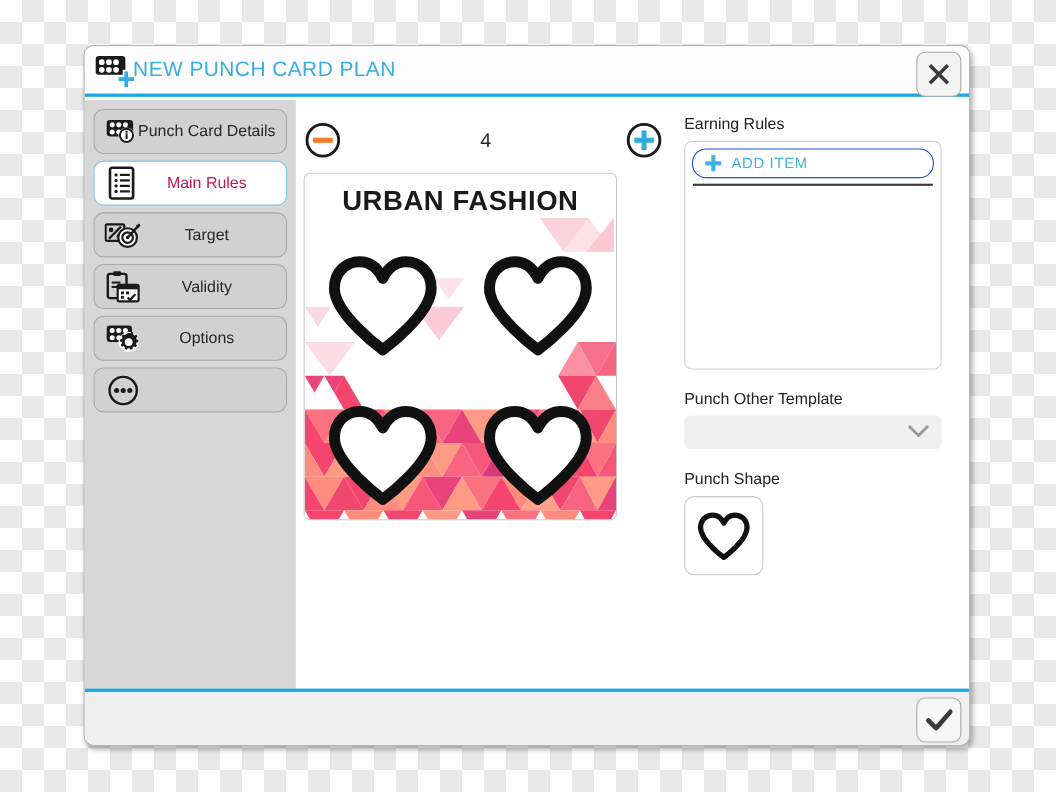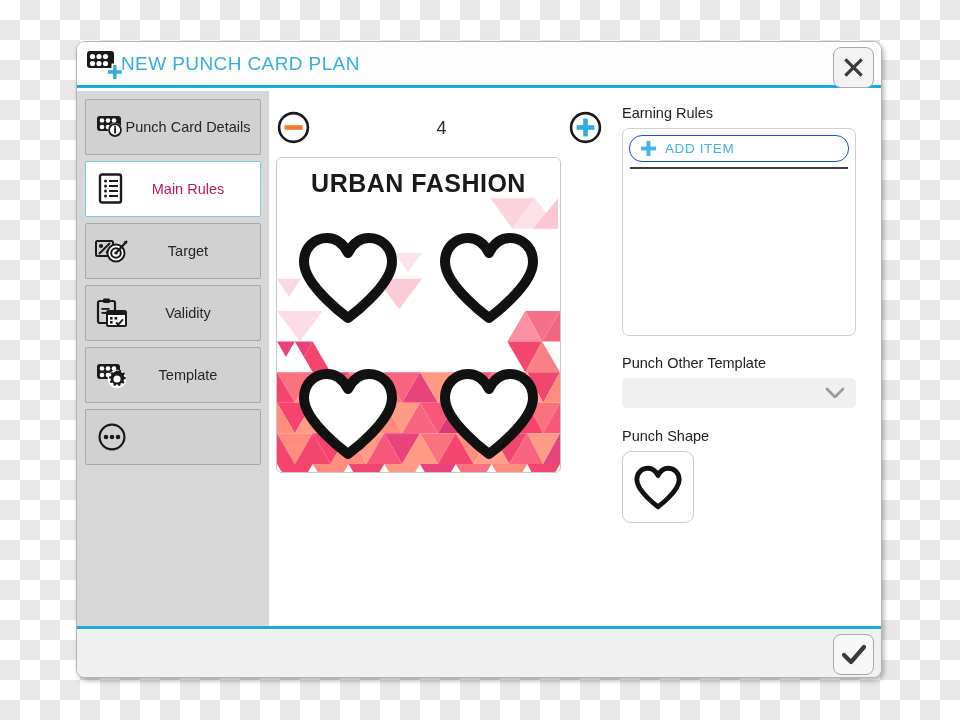--- a/index.html
+++ b/index.html
@@ -66,23 +66,23 @@
 
   
   #sidebar {
     position: absolute; left: 0; top: 0; bottom: 0;
     width: 192px;
     background: #d7d7d7;
     padding: 8px 8px 0 8px;
   }
   .side-item {
     position: relative;
-    height: 56px;
+    height: 41px;
     margin-bottom: 6px;
-    border-radius: 2px;
+    border-radius: 9px;
     background: #d1d1d1;
     border: 1px solid #a8a8a8;
     display: flex;
     align-items: center;
     cursor: pointer;
   }
   .side-item.active {
     background: #ffffff;
     border: 1px solid #7ec8ea;
   }
@@ -337,21 +337,21 @@
             <circle cx="6" cy="6.5" r="2.3" fill="#fff"></circle>
               <circle cx="12" cy="6.5" r="2.3" fill="#fff"></circle>
             <circle cx="18" cy="6.5" r="2.3" fill="#fff"></circle>
             <circle cx="6" cy="13" r="2.3" fill="#fff"></circle>
               <circle cx="12" cy="13" r="2.3" fill="#fff"></circle>
             <circle cx="21" cy="17" r="9.3" fill="#fff"></circle>
             <path d="M21 8.6l1.6.35.9-1.4 1.8 1-.25 1.65 1.45.9 1.45-.85 1.05 1.75-1.2 1.15.35 1.6 1.65.35-.1 2.05-1.65.2-.5 1.55 1.1 1.25-1.35 1.5-1.5-.75-1.35.95.15 1.65-2 .5-.85-1.45h-1.65l-.8 1.45-1.9-.75.2-1.65-1.3-1-1.55.6-1-1.75 1.25-1.1-.35-1.6-1.65-.4.25-2 1.65-.15.55-1.55-1.05-1.3 1.45-1.4 1.4.8 1.4-.9z" fill="#1a1a1a"></path>
             <circle cx="21" cy="17" r="3.6" fill="#fff"></circle>
           </svg>
         </span>
-        <span class="side-label">Template</span>
+        <span class="side-label">Options</span>
       </div>
 
       <div class="side-item">
         <span class="side-icon">
           <svg width="30" height="30" viewBox="0 0 30 30">
             <circle cx="15" cy="15" r="12.4" fill="none" stroke="#1a1a1a" stroke-width="2.2"></circle>
             <circle cx="9" cy="15" r="2.3" fill="#1a1a1a"></circle>
             <circle cx="15" cy="15" r="2.3" fill="#1a1a1a"></circle>
             <circle cx="21" cy="15" r="2.3" fill="#1a1a1a"></circle>
           </svg>

